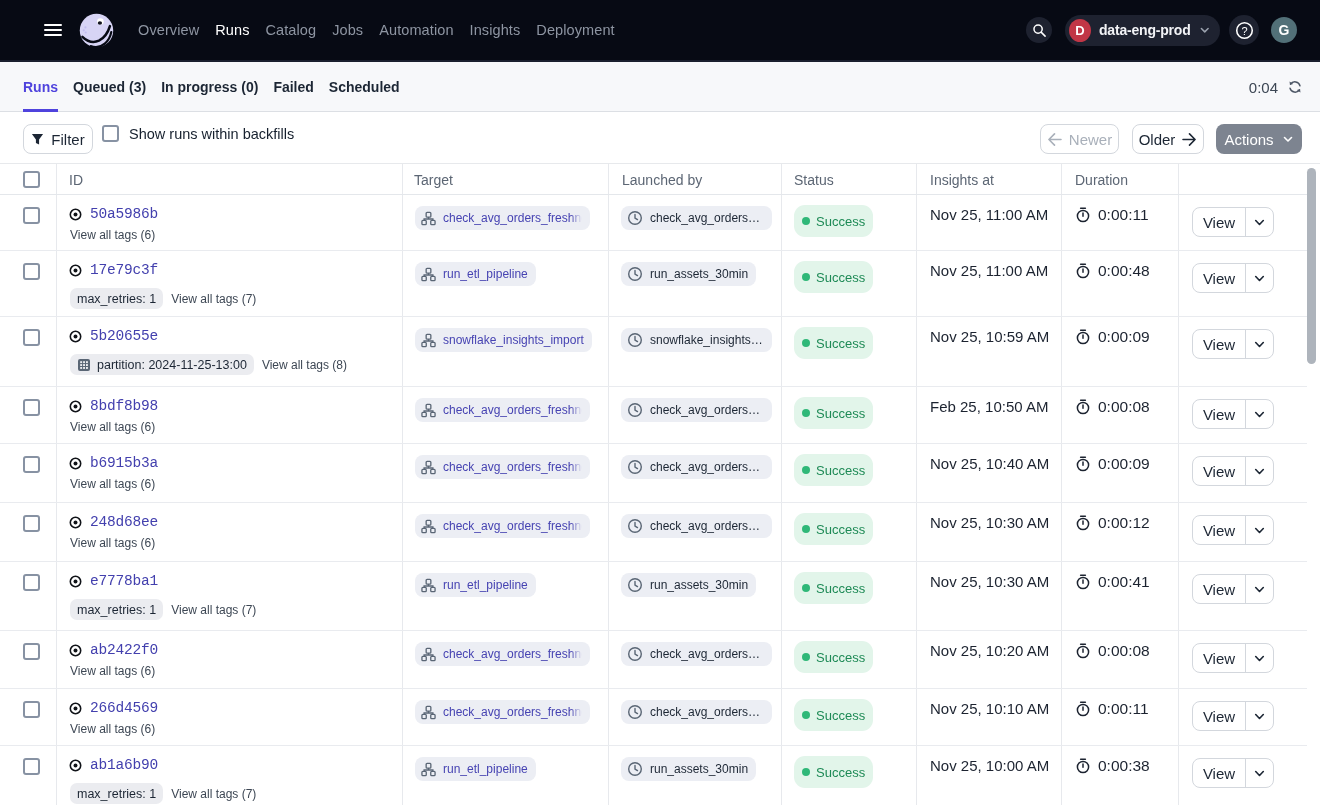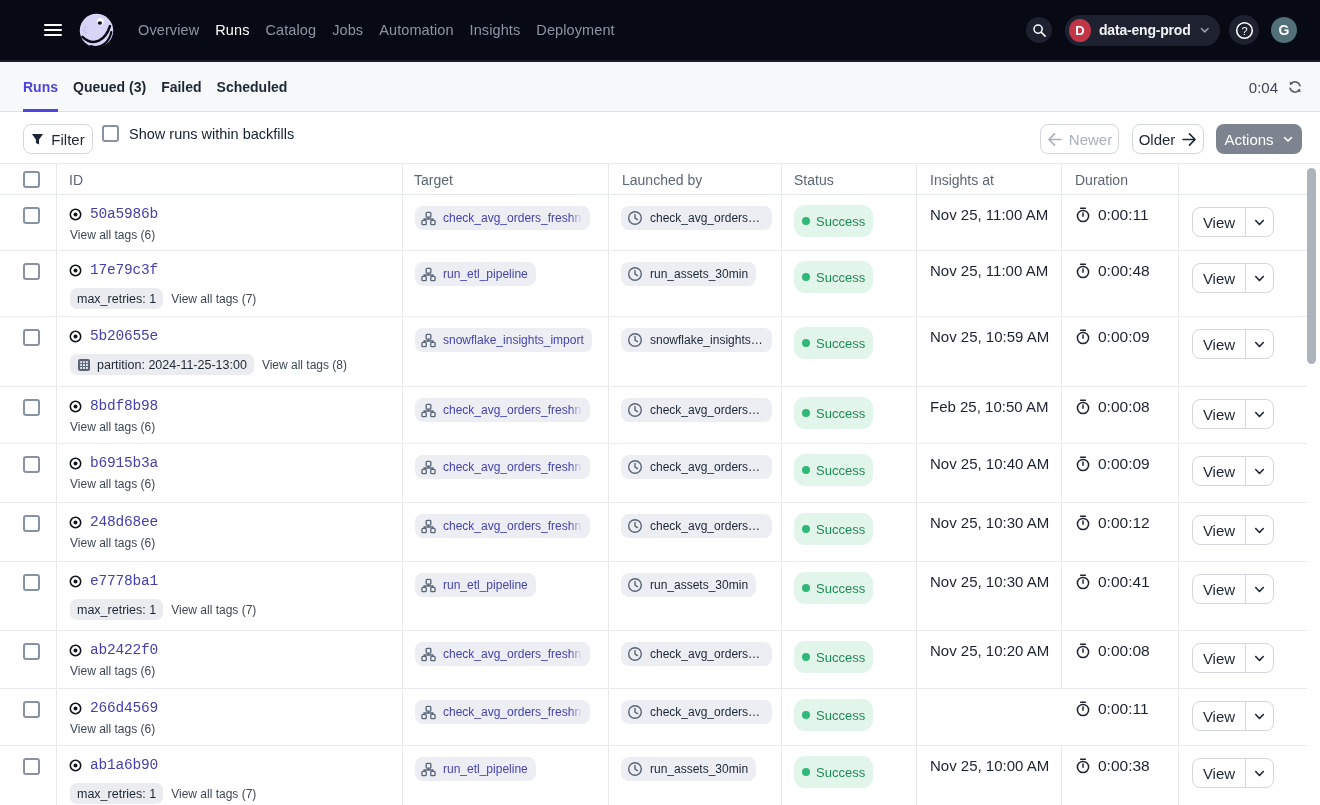--- a/index.html
+++ b/index.html
@@ -127,20 +127,21 @@
         </svg>
       </div>
     <div class="avatarg">G</div>
   </div>
 </div>
 
 <div class="tabsbar">
   <div class="tabs">
     <div class="tab active">Runs</div>
     <div class="tab">Queued (3)</div>
+    <div class="tab">In progress (0)</div>
     <div class="tab">Failed</div>
     <div class="tab">Scheduled</div>
   </div>
   <div class="clockarea">
       <span>0:04</span>
     <svg width="14" height="14" viewBox="0 0 16 16">
         <path d="M13.7 6.7 A6 6 0 0 0 2.9 4.8 M2.3 9.3 A6 6 0 0 0 13.1 11.2" stroke="#4c5665" stroke-width="1.7" fill="none" stroke-linecap="round"></path>
         <path d="M1.7 1.6 L2.3 5.5 L6.1 4.7 Z" fill="#4c5665"></path>
         <path d="M14.3 14.4 L13.7 10.5 L9.9 11.3 Z" fill="#4c5665"></path>
       </svg>
@@ -744,20 +745,23 @@
           <svg width="16" height="16" viewBox="0 0 16 16">
             <circle cx="8" cy="8" r="6.3" stroke="#5a6675" stroke-width="1.4" fill="none"></circle>
             <path d="M8 4.5 V8 L10.5 9.6" stroke="#5a6675" stroke-width="1.4" fill="none" stroke-linecap="round"></path>
           </svg>
           <span class="ptxt">check_avg_orders_freshness_check</span>
         </div>
       </div>
     <div class="cell c4">
         <div class="status"><span class="dot"></span>Success</div>
       </div>
+    <div class="cell c5">
+        <span class="created">Nov 25, 10:10 AM</span>
+      </div>
     <div class="cell c6">
         <div class="dur">
           <svg width="16" height="16" viewBox="0 0 16 16">
             <line x1="5.6" y1="1.2" x2="10.4" y2="1.2" stroke="#1c2330" stroke-width="1.5" stroke-linecap="round"></line>
             <circle cx="8" cy="9" r="5.6" stroke="#1c2330" stroke-width="1.5" fill="none"></circle>
             <path d="M8 6 V9.2" stroke="#1c2330" stroke-width="1.5" stroke-linecap="round"></path>
           </svg>
           <span>0:00:11</span>
         </div>
       </div>

